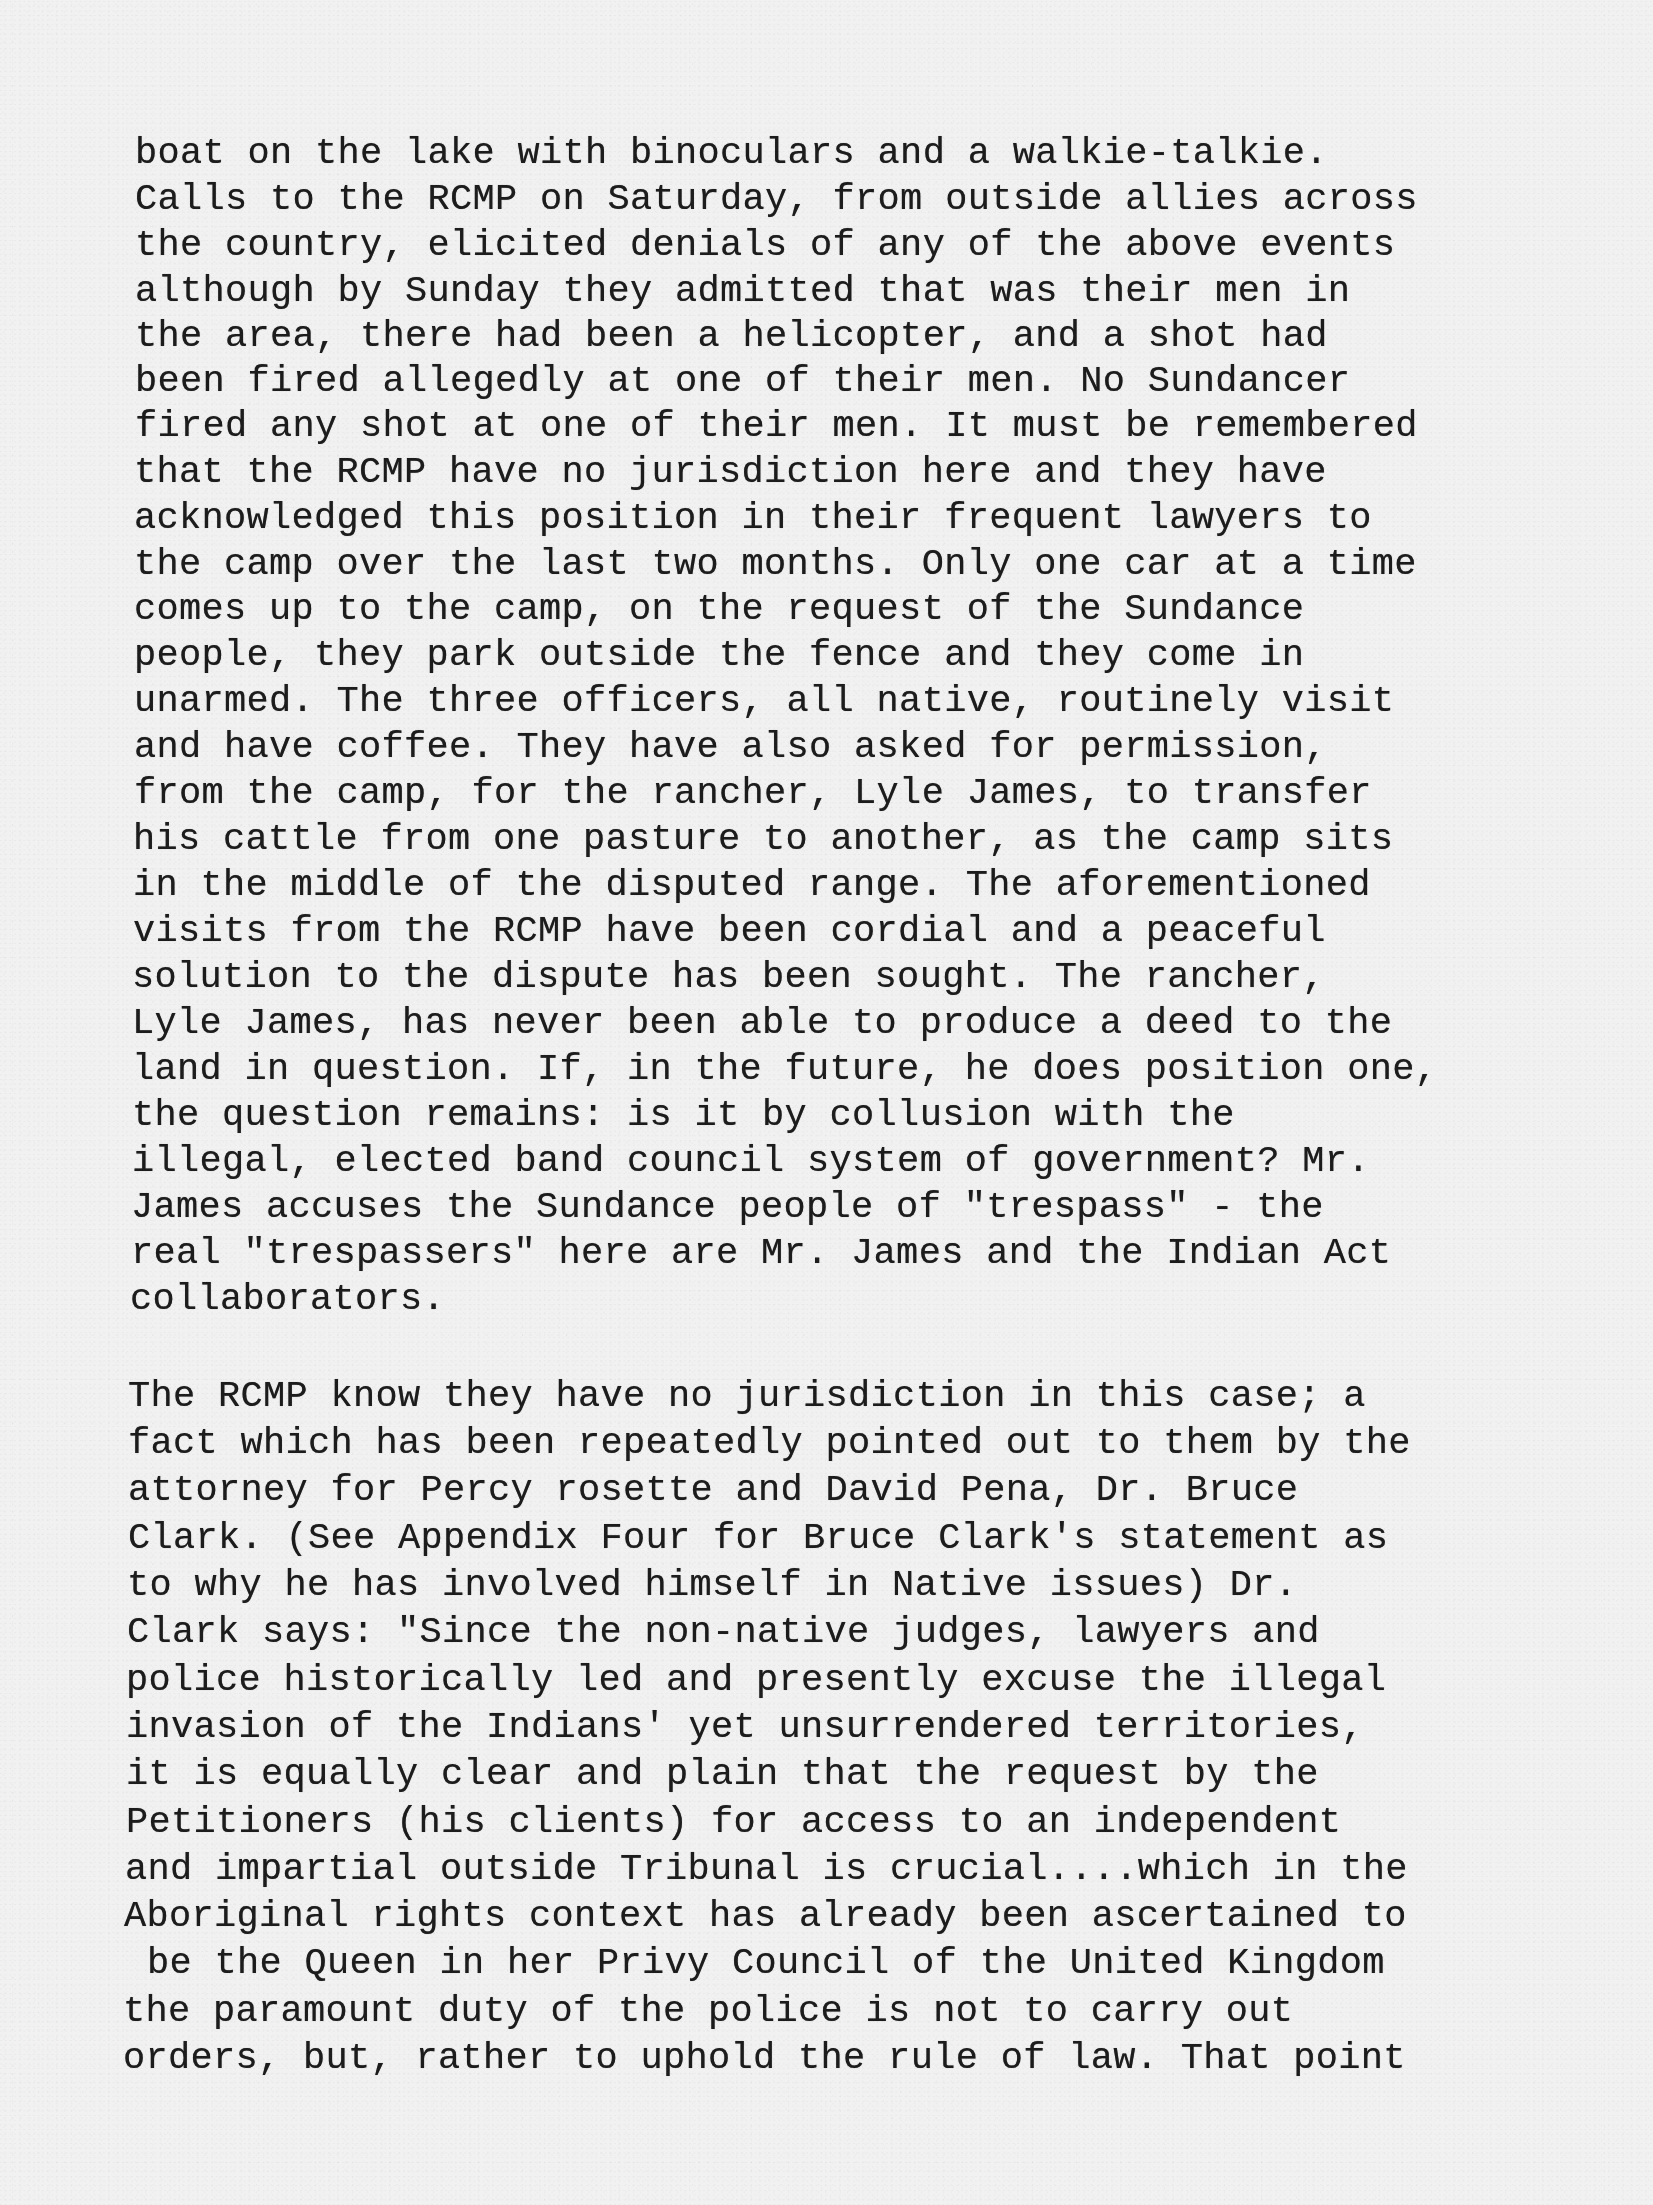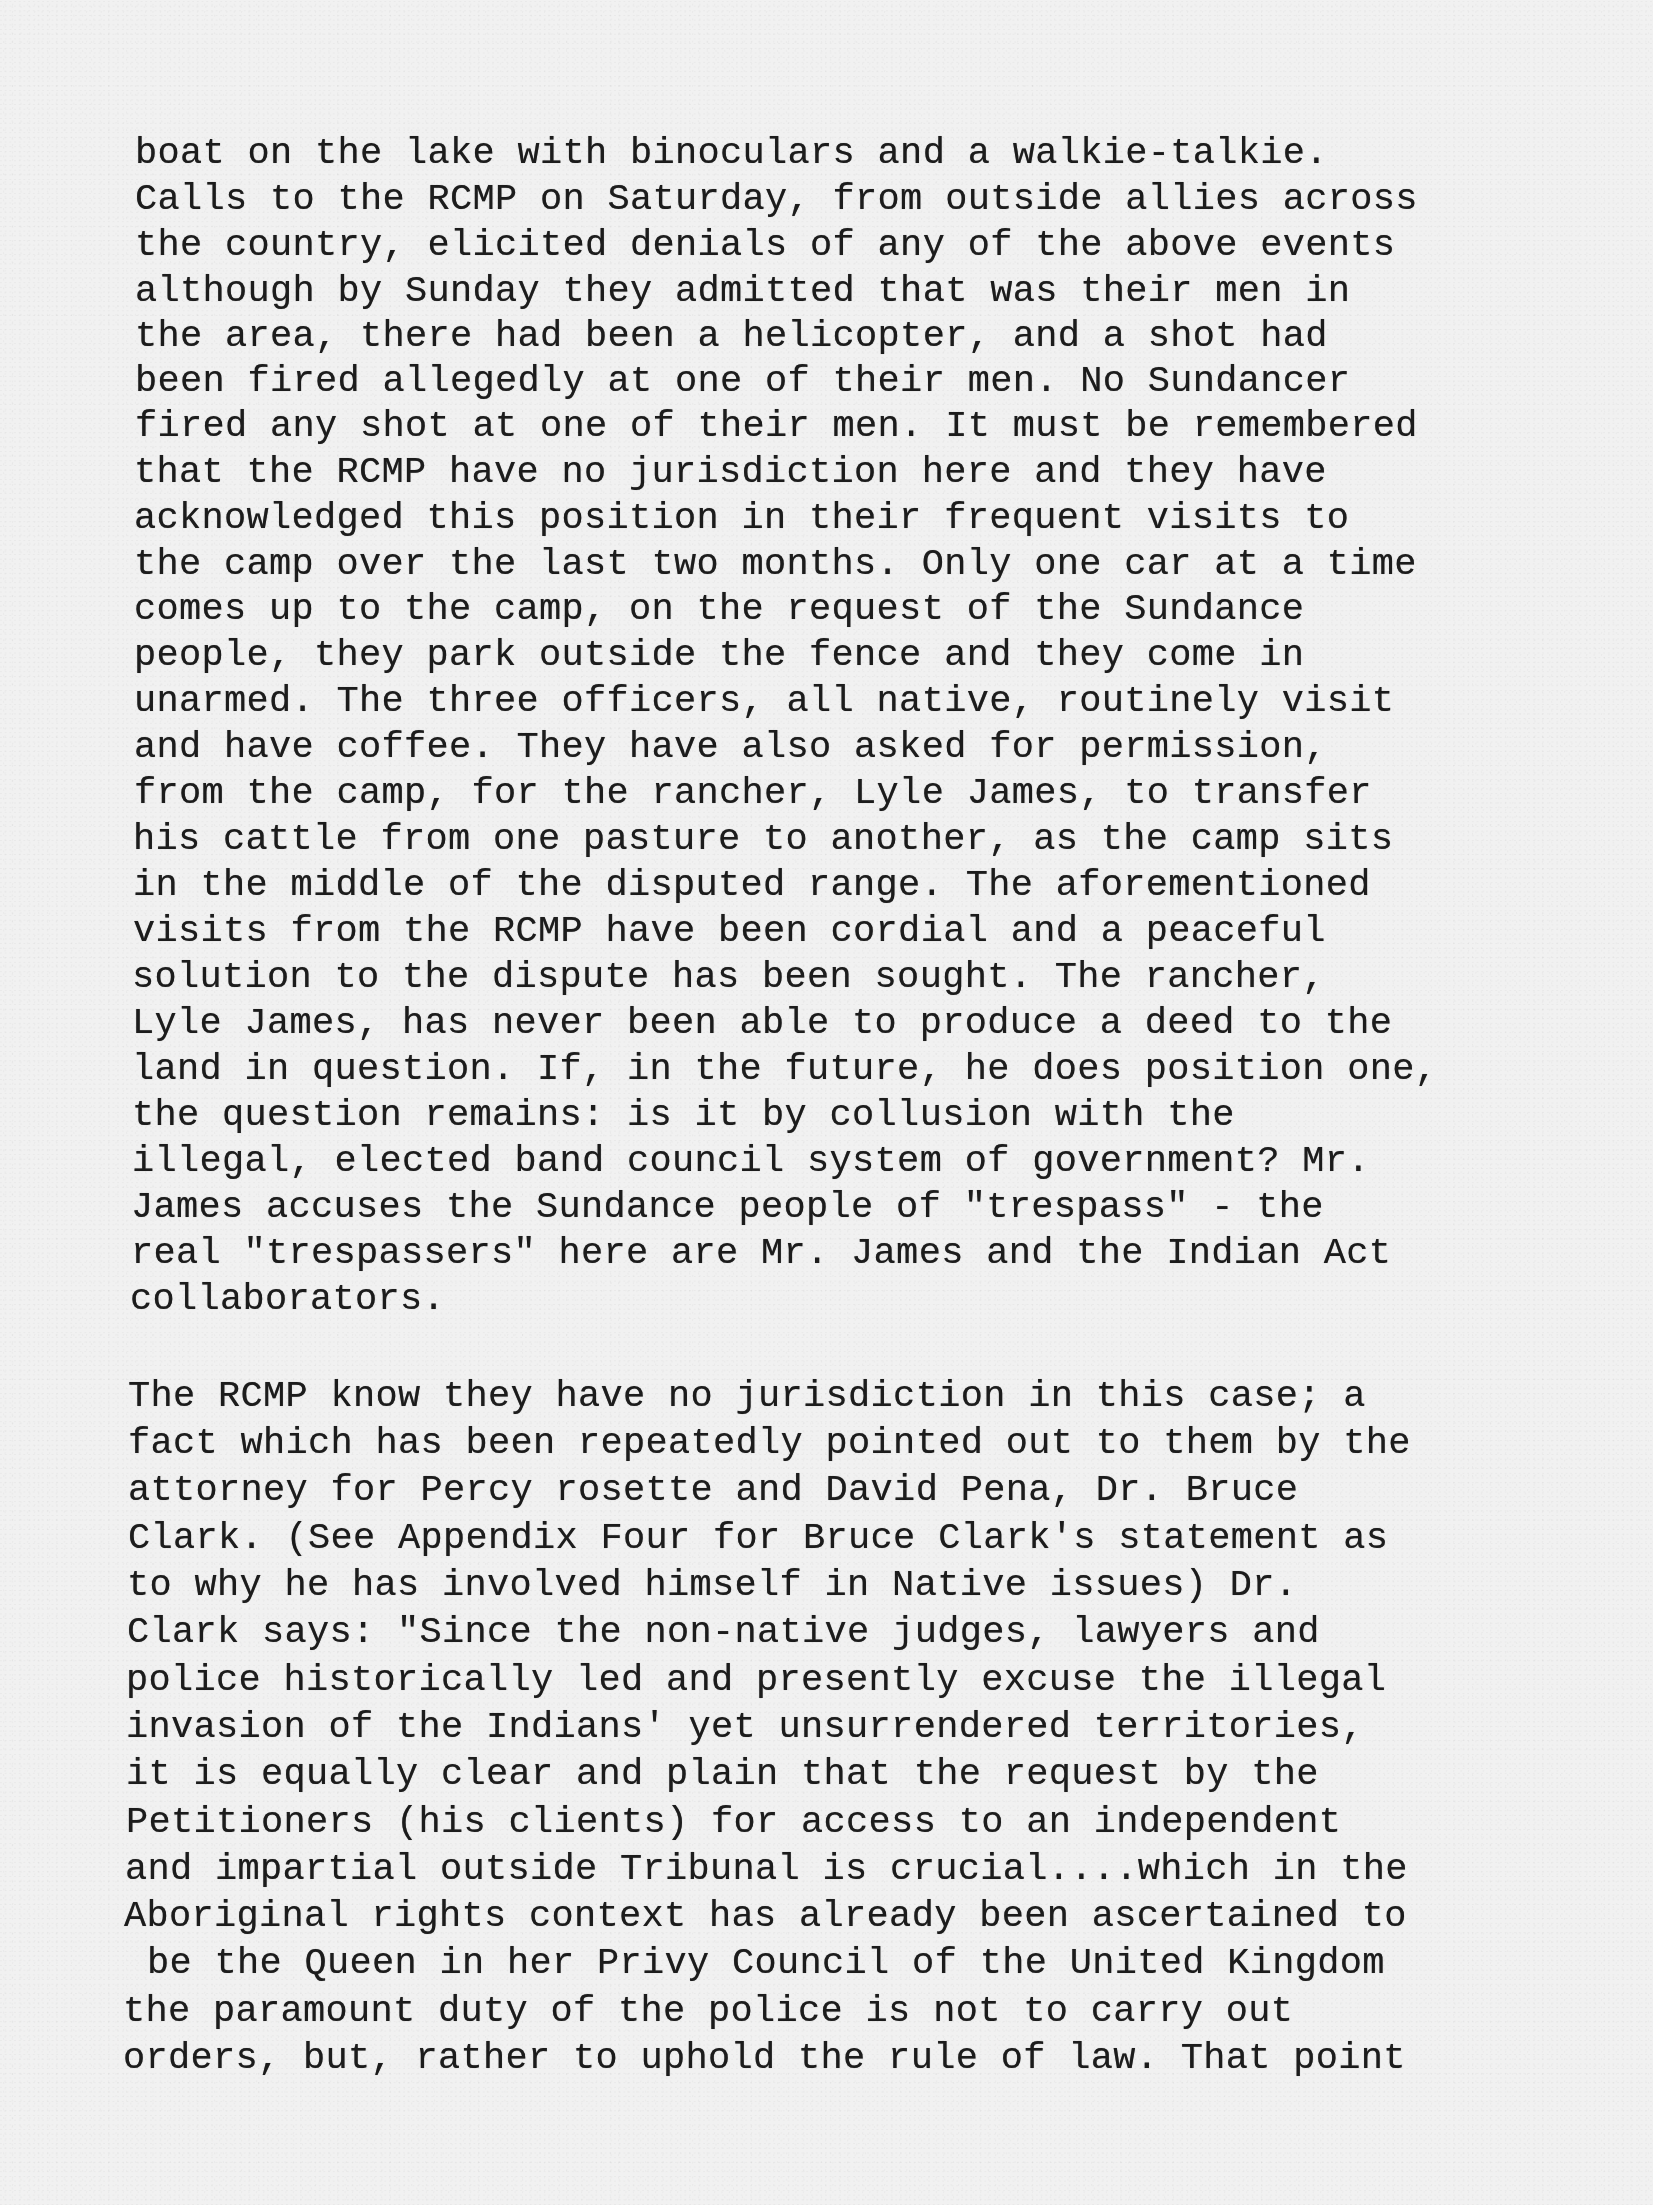--- a/index.html
+++ b/index.html
@@ -48,21 +48,21 @@
 
   <div class="paragraph">
     <div class="line" style="left:123px; top:130px;">boat on the lake with binoculars and a walkie-talkie.</div>
     <div class="line" style="left:123px; top:176px;">Calls to the RCMP on Saturday, from outside allies across</div>
     <div class="line" style="left:123px; top:222px;">the country, elicited denials of any of the above events</div>
     <div class="line" style="left:123px; top:268px;">although by Sunday they admitted that was their men in</div>
     <div class="line" style="left:123px; top:313px;">the area, there had been a helicopter, and a shot had</div>
     <div class="line" style="left:123px; top:358px;">been fired allegedly at one of their men. No Sundancer</div>
     <div class="line" style="left:123px; top:403px;">fired any shot at one of their men. It must be remembered</div>
     <div class="line" style="left:122px; top:449px;">that the RCMP have no jurisdiction here and they have</div>
-    <div class="line" style="left:122px; top:495px;">acknowledged this position in their frequent visits to</div>
+    <div class="line" style="left:122px; top:495px;">acknowledged this position in their frequent lawyers to</div>
     <div class="line" style="left:122px; top:541px;">the camp over the last two months. Only one car at a time</div>
     <div class="line" style="left:122px; top:586px;">comes up to the camp, on the request of the Sundance</div>
     <div class="line" style="left:122px; top:632px;">people, they park outside the fence and they come in</div>
     <div class="line" style="left:122px; top:678px;">unarmed. The three officers, all native, routinely visit</div>
     <div class="line" style="left:122px; top:724px;">and have coffee. They have also asked for permission,</div>
     <div class="line" style="left:122px; top:770px;">from the camp, for the rancher, Lyle James, to transfer</div>
     <div class="line" style="left:121px; top:816px;">his cattle from one pasture to another, as the camp sits</div>
     <div class="line" style="left:121px; top:862px;">in the middle of the disputed range. The aforementioned</div>
     <div class="line" style="left:121px; top:908px;">visits from the RCMP have been cordial and a peaceful</div>
     <div class="line" style="left:120px; top:954px;">solution to the dispute has been sought. The rancher,</div>

